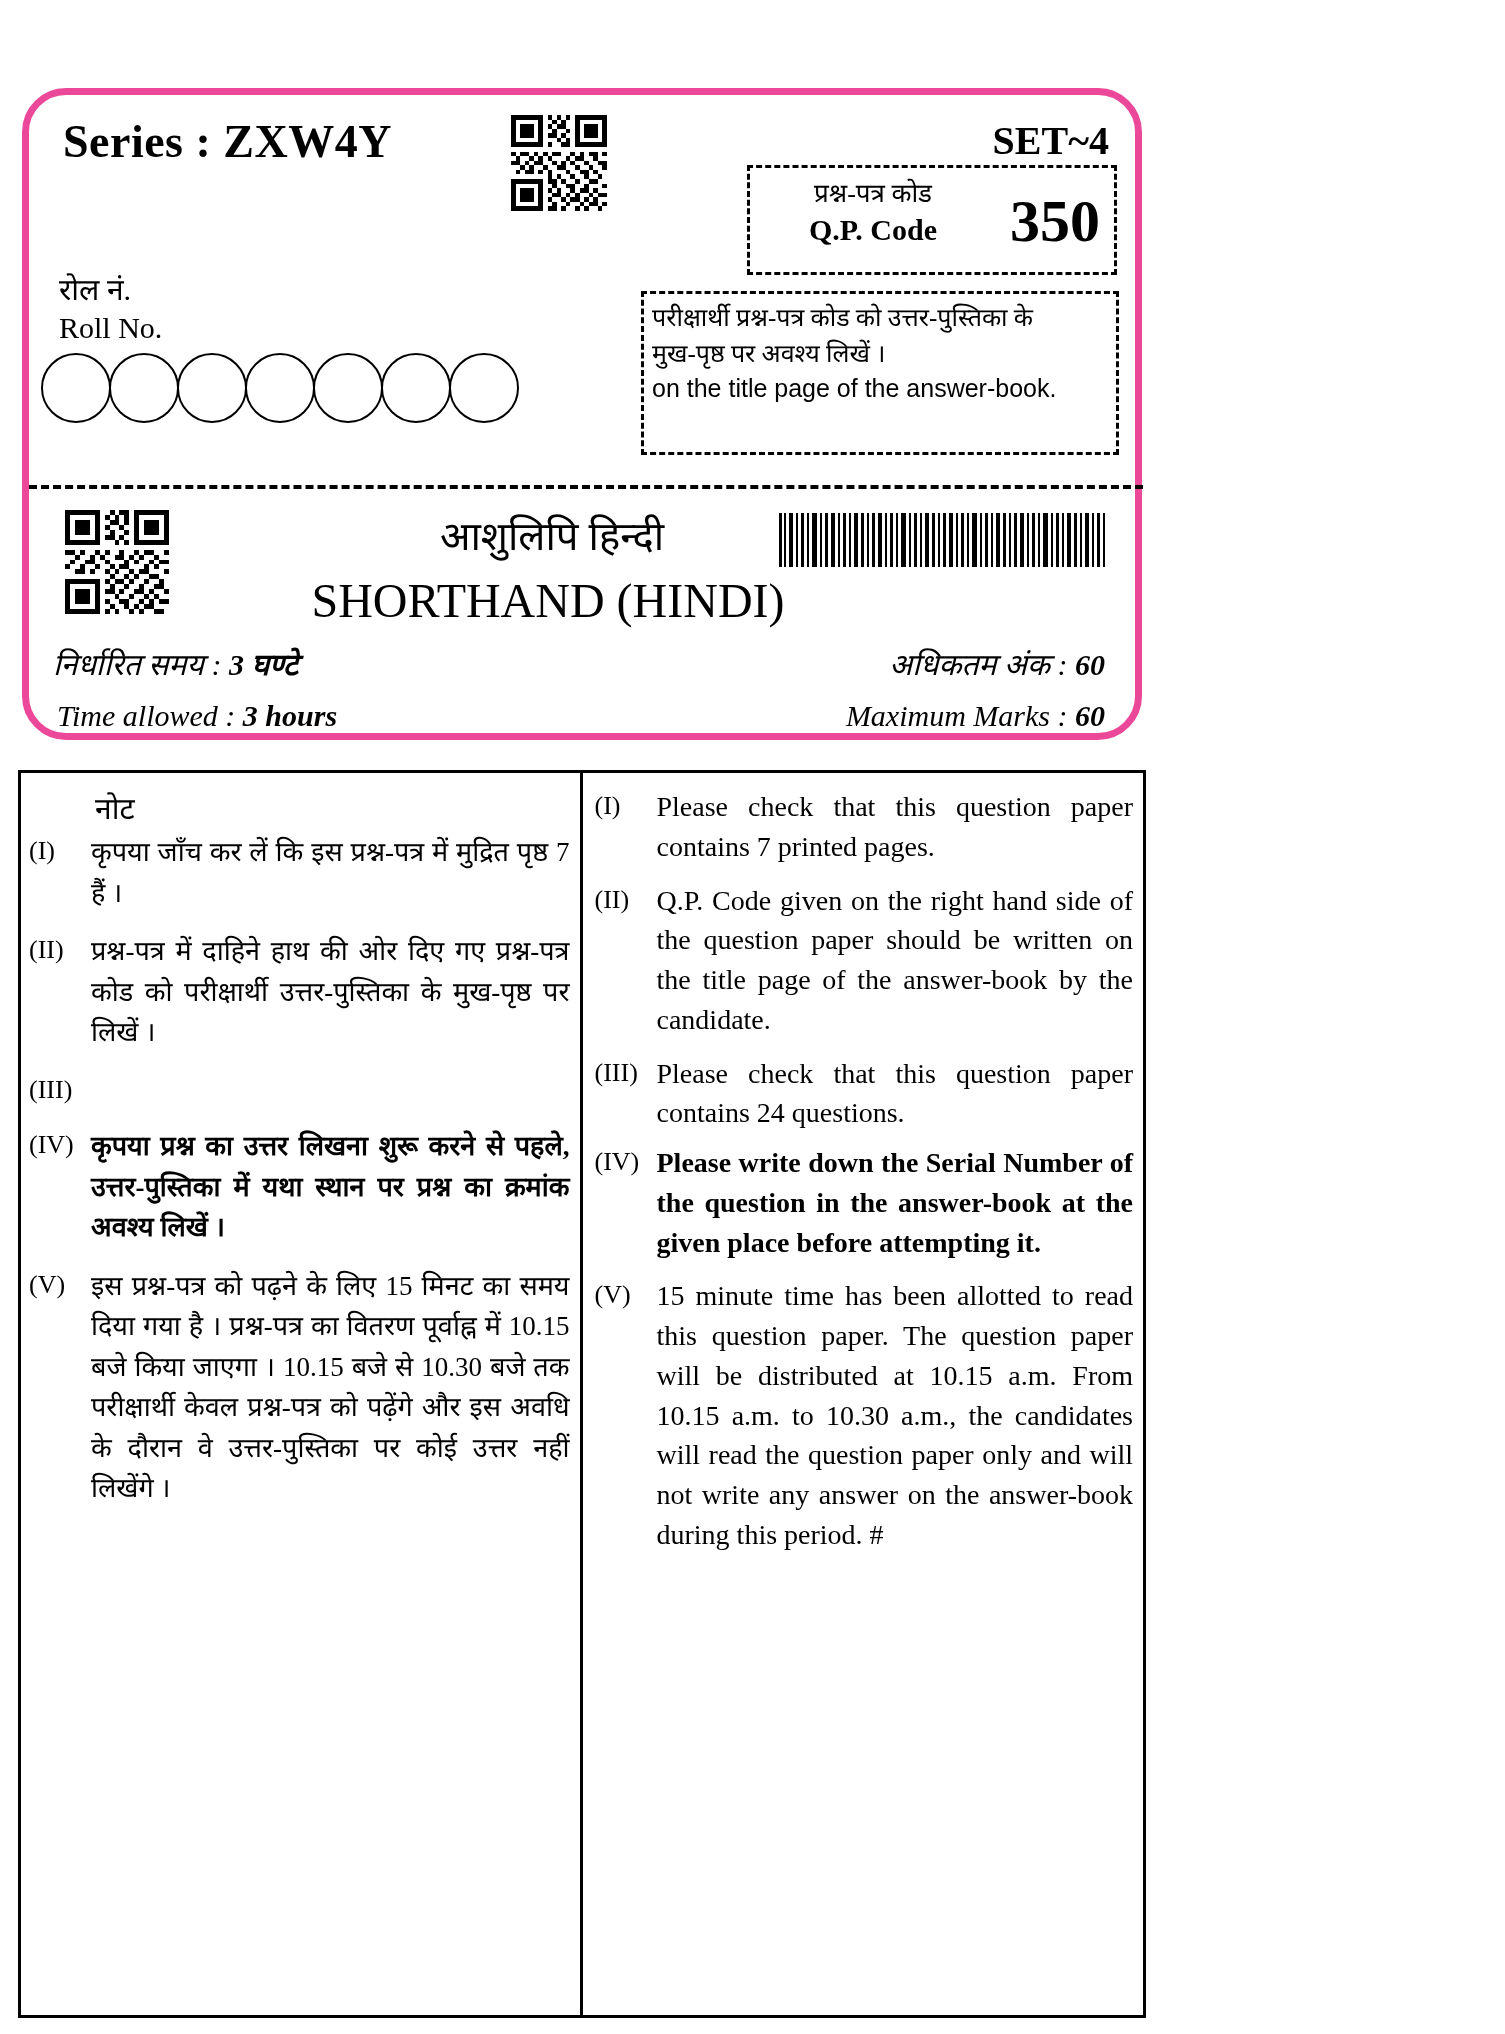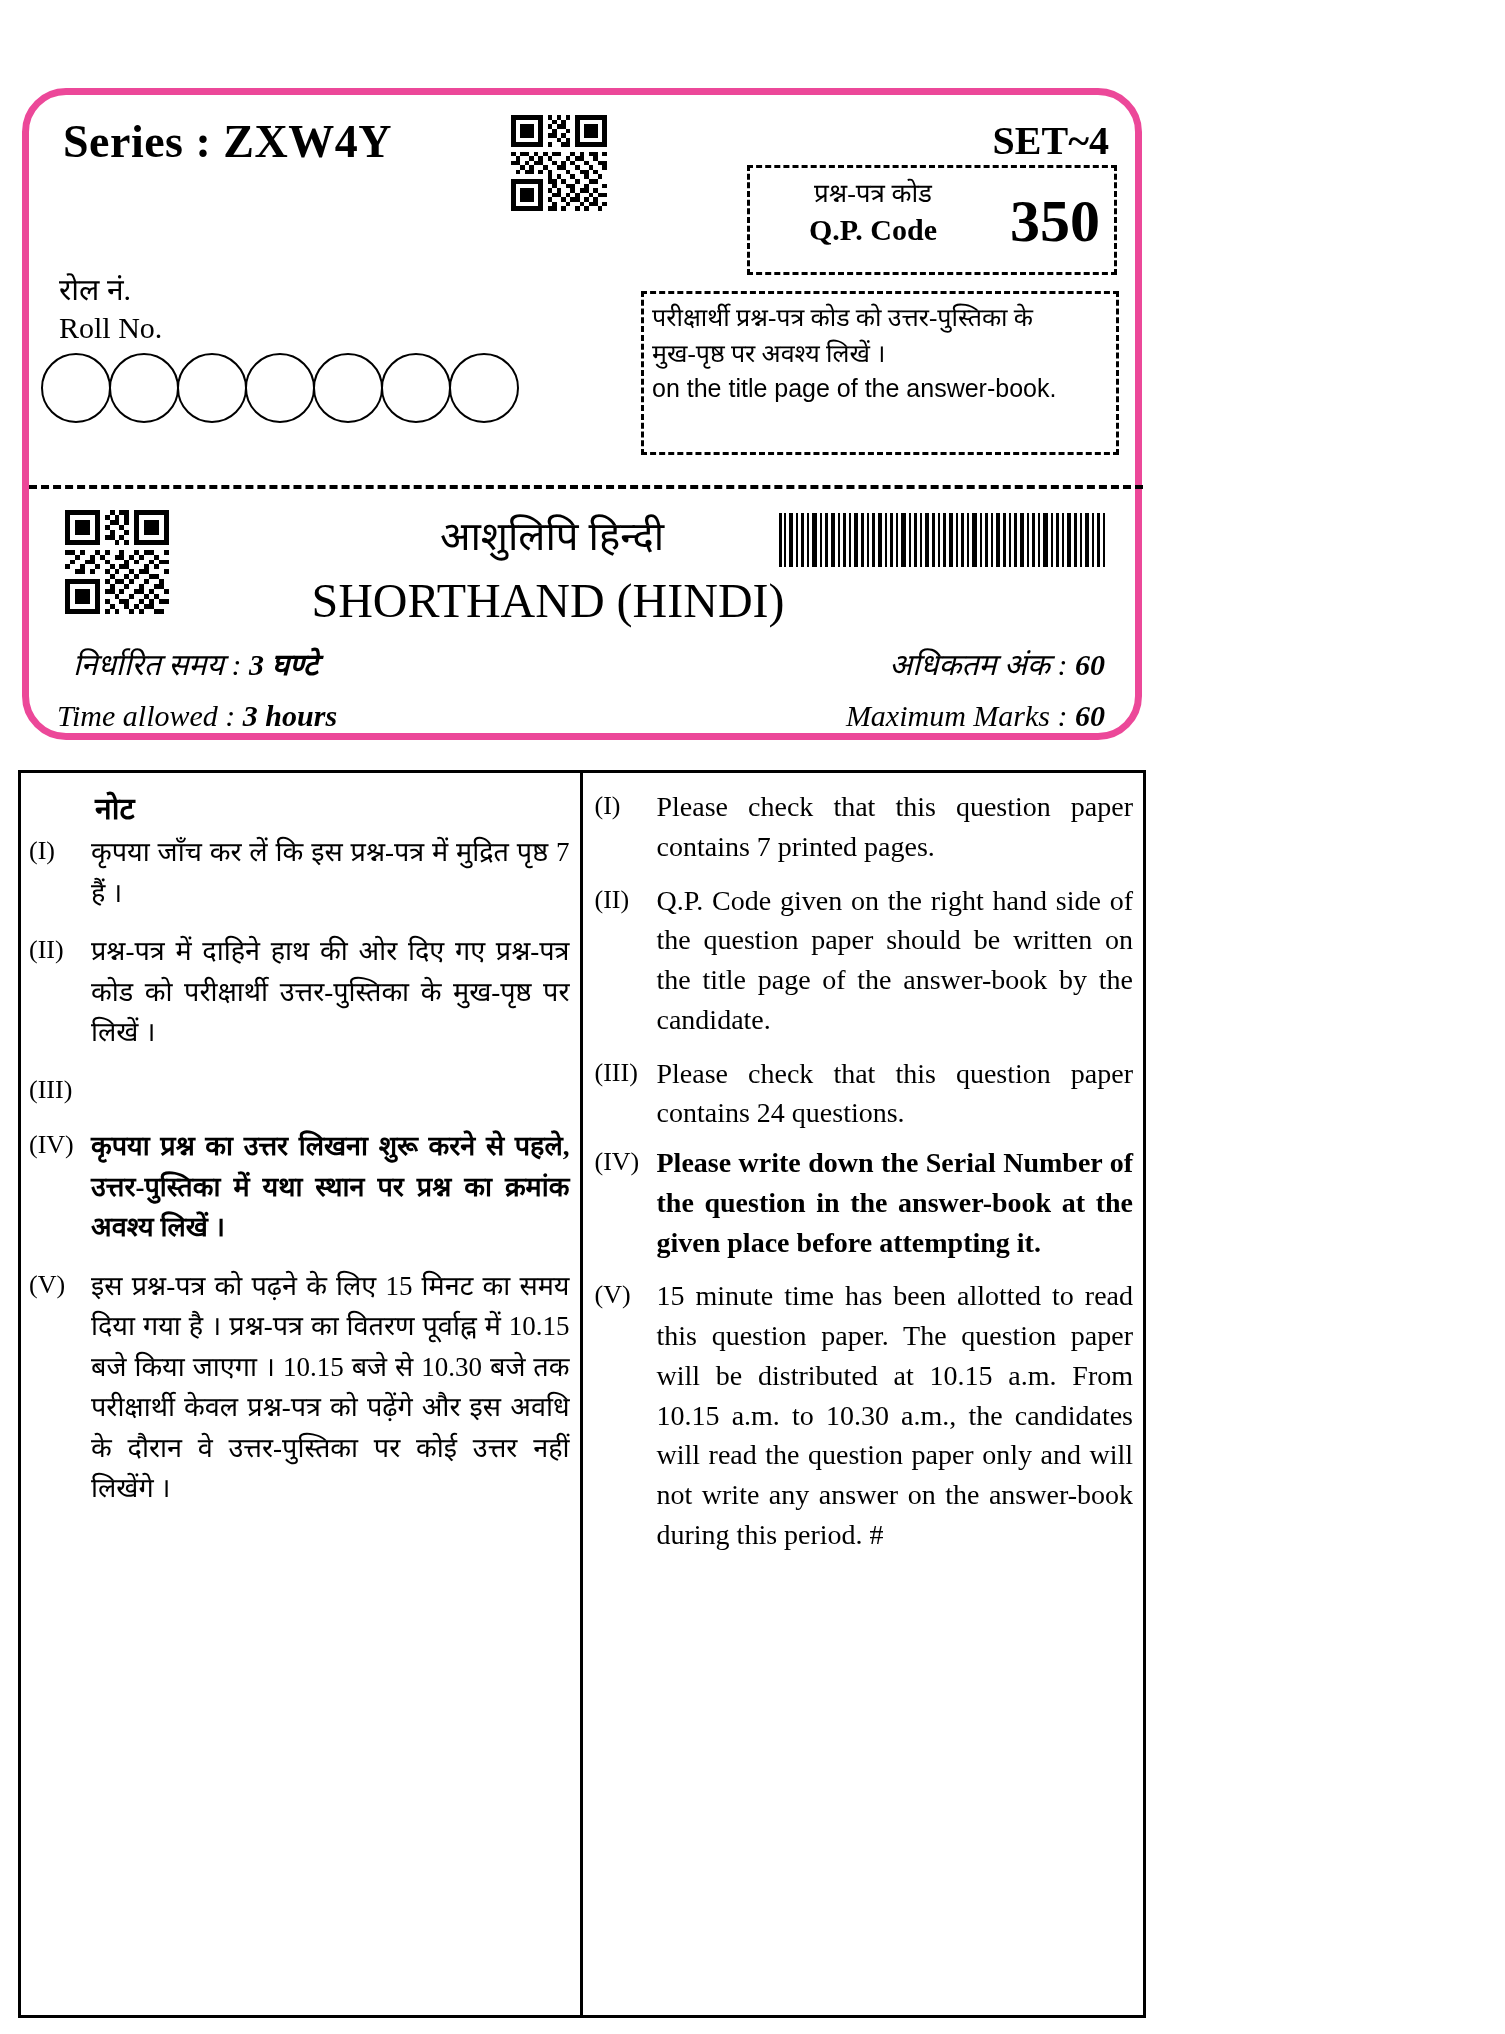--- a/index.html
+++ b/index.html
@@ -197,21 +197,21 @@
   .barcode {
     position: absolute;
     right: 28px;
     top: 418px;
     width: 330px;
     height: 54px;
   }
 
   .time-row {
     position: absolute;
-    left: 44px;
+    left: 24px;
     right: 30px;
     top: 548px;
     display: flex;
     justify-content: space-between;
     font-size: 30px;
     font-style: italic;
     font-family: "Liberation Serif", "DejaVu Sans", sans-serif;
   }
   .marks-row {
     position: absolute;
@@ -246,21 +246,21 @@
     border-right: 3px solid #000;
     padding-left: 8px;
   }
   .note-col.en {
     width: 562px;
     padding-left: 12px;
   }
 
   .note-heading {
     font-size: 30px;
-    font-weight: bold;
+    font-weight: normal;
     margin-left: 66px;
     margin-bottom: 4px;
   }
   .note-heading.hi-head {
     font-family: "Liberation Serif", "DejaVu Sans", sans-serif;
     margin-left: 66px;
   }
 
   .note-item {
     display: flex;

